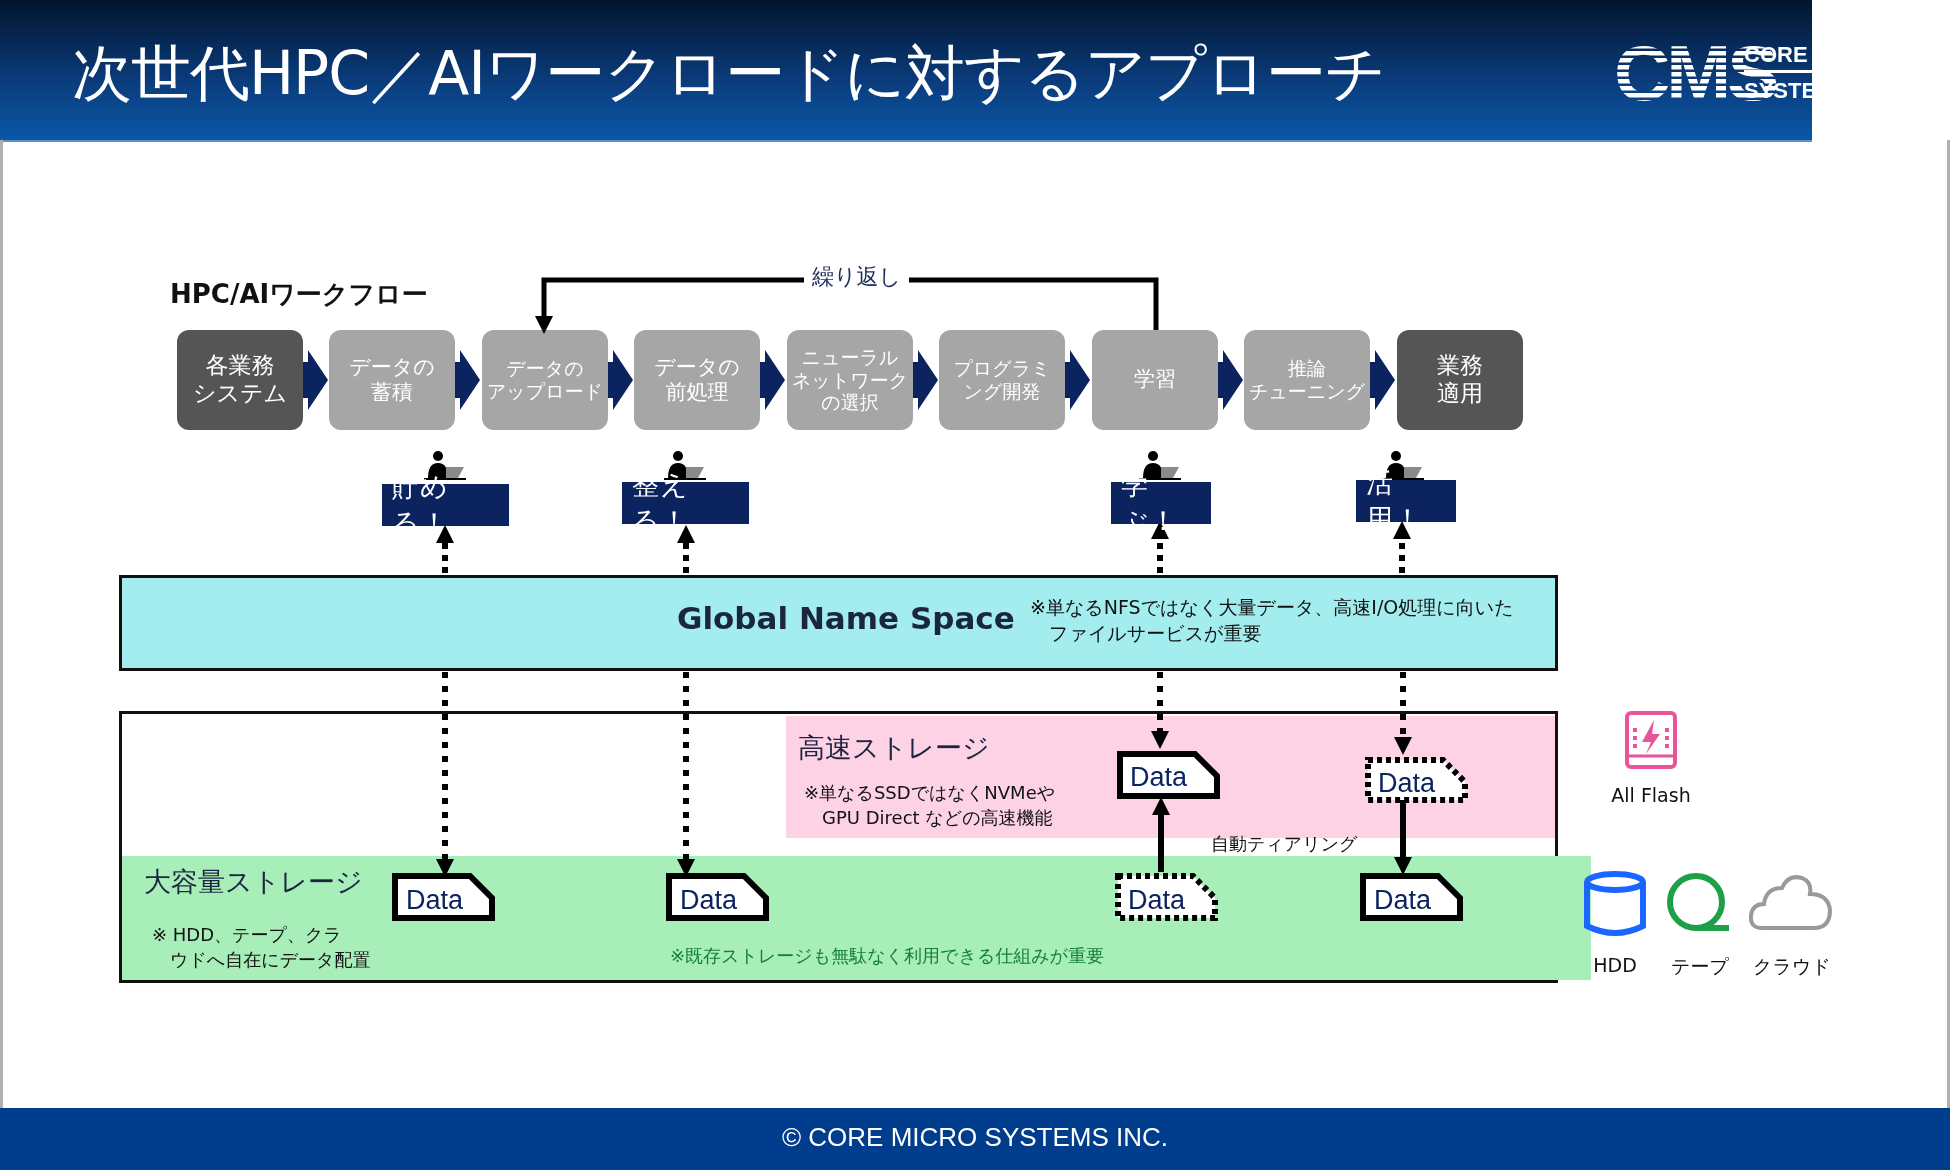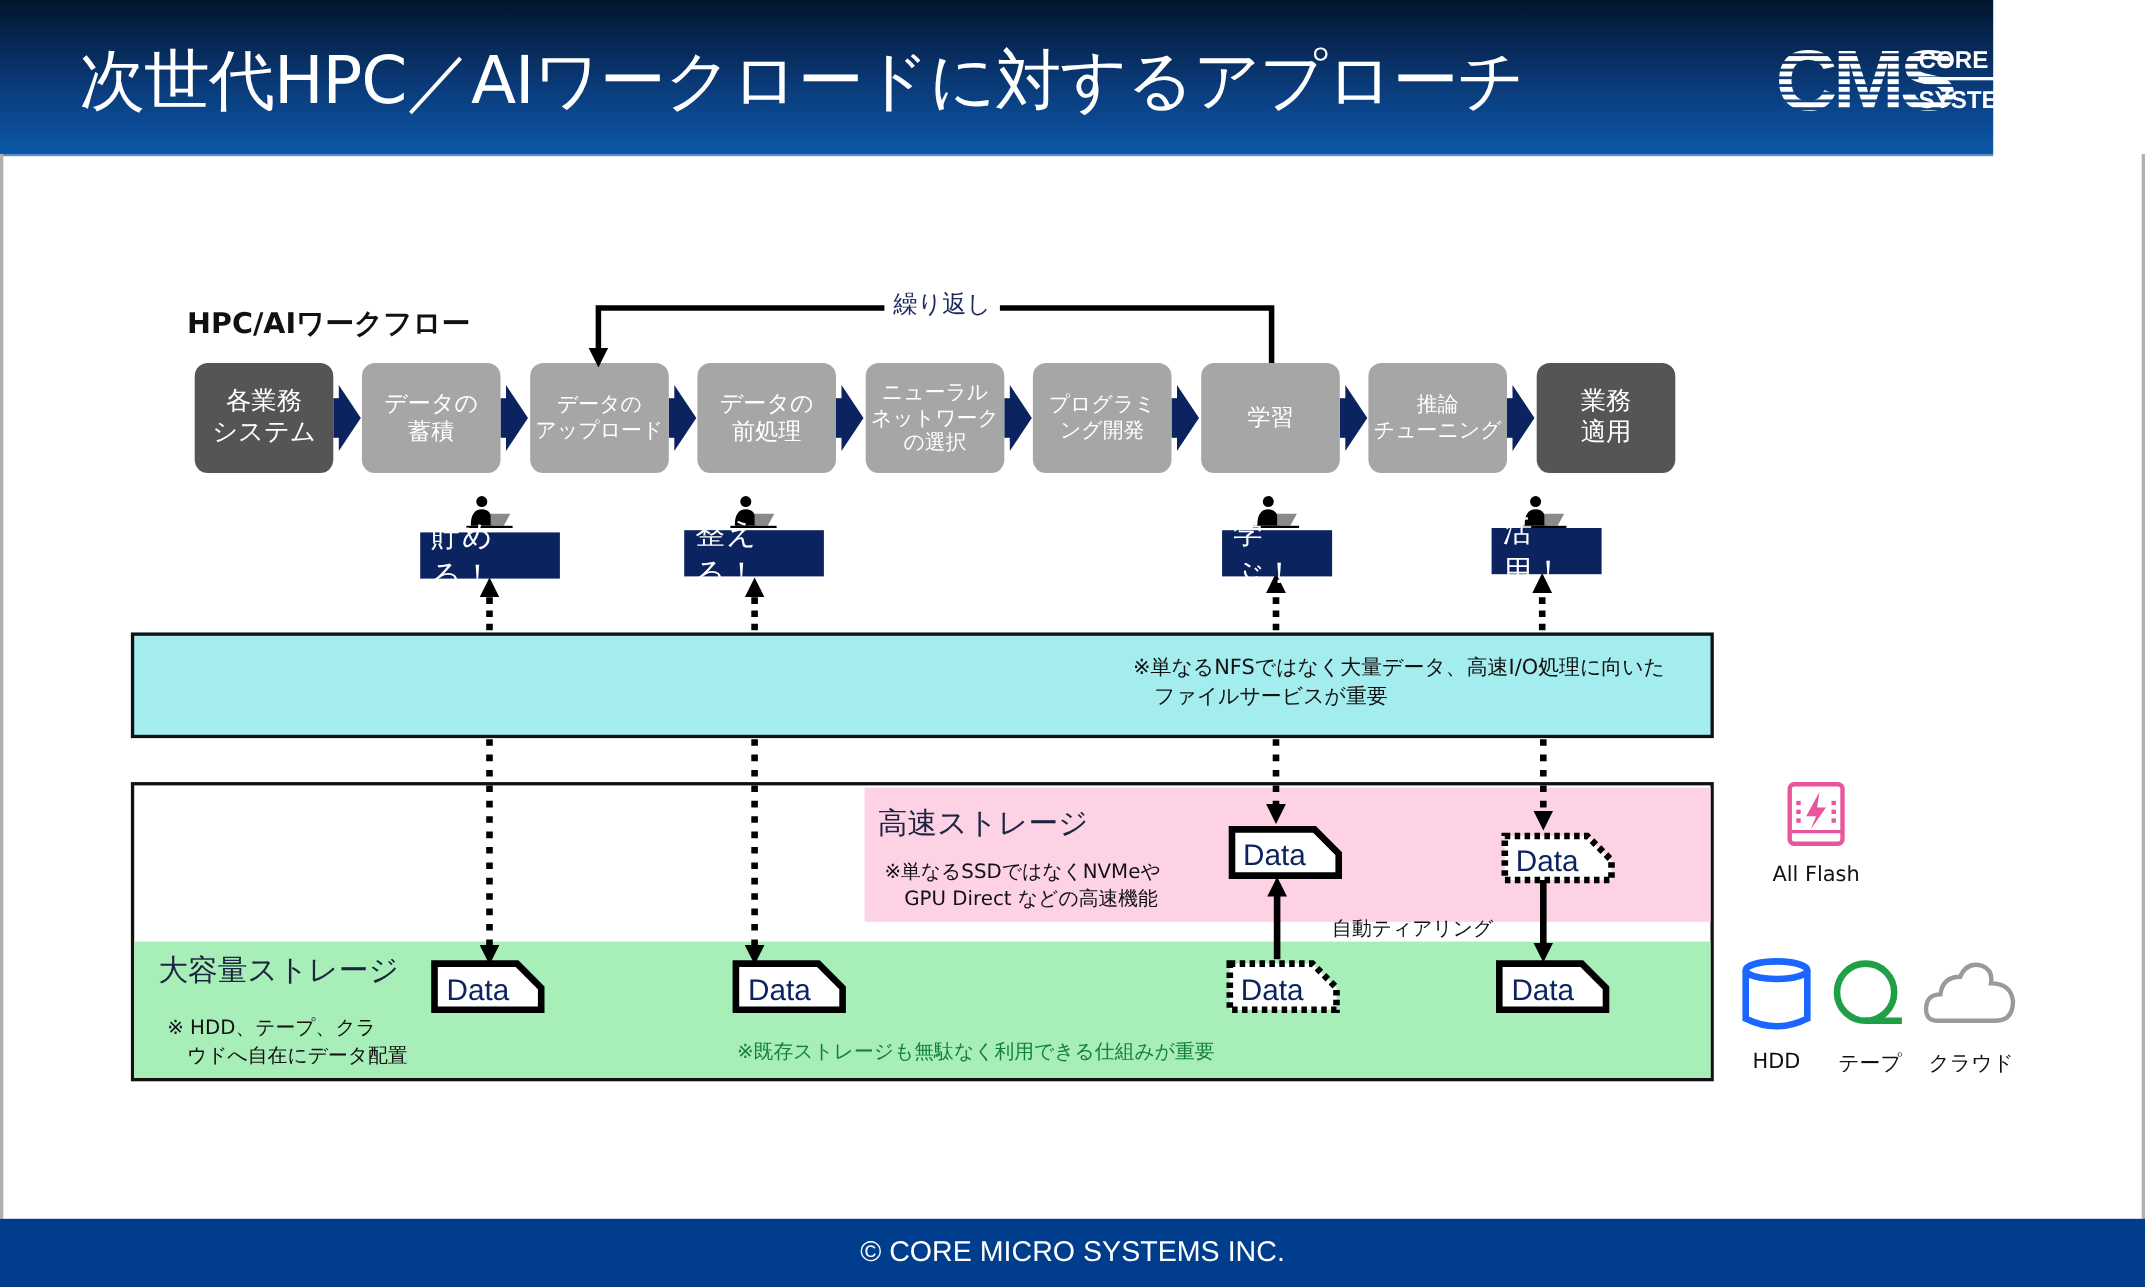--- a/index.html
+++ b/index.html
@@ -27,21 +27,21 @@
 
   #gns { left:119px; top:575px; width:1433px; height:90px; background:#a3edef; border:3px solid #111; }
   #gns-title { left:555px; top:22px; font-size:31px; font-weight:bold; color:#1b2540; }
   #gns-note { left:908px; top:17px; font-size:19px; color:#111; line-height:1.35; white-space:pre-line; }
 
   #storage { left:119px; top:711px; width:1433px; height:266px; border:3px solid #111; background:#fff; }
   #storage-title { left:12px; top:10px; font-size:28px; font-weight:bold; color:#111; }
   #fast { left:664px; top:2px; width:769px; height:122px; background:#fdd2e5; }
   #fast-title { left:12px; top:14px; font-size:27px; color:#1b2540; }
   #fast-note { left:18px; top:64px; font-size:18px; color:#111; line-height:1.4; white-space:pre-line; }
-  #bulk { left:0px; top:142px; width:1433px; height:124px; background:#a8eeb8; }
+  #bulk { left:0px; top:142px; width:1433px; height:124px; background:#a8eeb8;padding-left:36px; }
   #bulk-title { left:22px; top:8px; font-size:27px; color:#1b2540; }
   #bulk-note { left:30px; top:66px; font-size:18px; color:#111; line-height:1.4; white-space:pre-line; }
   #bulk-note2 { left:548px; top:88px; font-size:18px; color:#15803d; }
   #tier-label { left:1211px; top:832px; font-size:18px; color:#111; }
 
   .icon-label { position:absolute; font-size:19px; color:#111; text-align:center; }
   svg.overlay { position:absolute; left:0; top:0; }
 </style>
 </head>
 <body>
@@ -149,20 +149,21 @@
     <circle cx="18" cy="6" r="5" fill="#000"></circle>
     <path d="M8,28 Q8,13 18,13 Q28,13 28,28 z" fill="#000"></path>
     <path d="M26,17 L44,17 L38,28 L26,28 z" fill="#8a8a8a"></path>
     <rect x="4" y="28" width="42" height="2" fill="#000"></rect>
   </svg>
 <div class="role" style="left:1356px;top:480px;width:80px">活用！</div>
 
 <div id="loop-label" class="abs">繰り返し</div>
 
 <div id="gns" class="abs">
+  <div id="gns-title" class="abs">Global Name Space</div>
   <div id="gns-note" class="abs">※単なるNFSではなく大量データ、高速I/O処理に向いた
 　ファイルサービスが重要</div>
 </div>
 
 <div id="storage" class="abs">
   <div id="bulk" class="abs">
     <div id="bulk-title" class="abs">大容量ストレージ</div>
     <div id="bulk-note" class="abs">※ HDD、テープ、クラ
 　ウドへ自在にデータ配置</div>
     <div id="bulk-note2" class="abs">※既存ストレージも無駄なく利用できる仕組みが重要</div>

